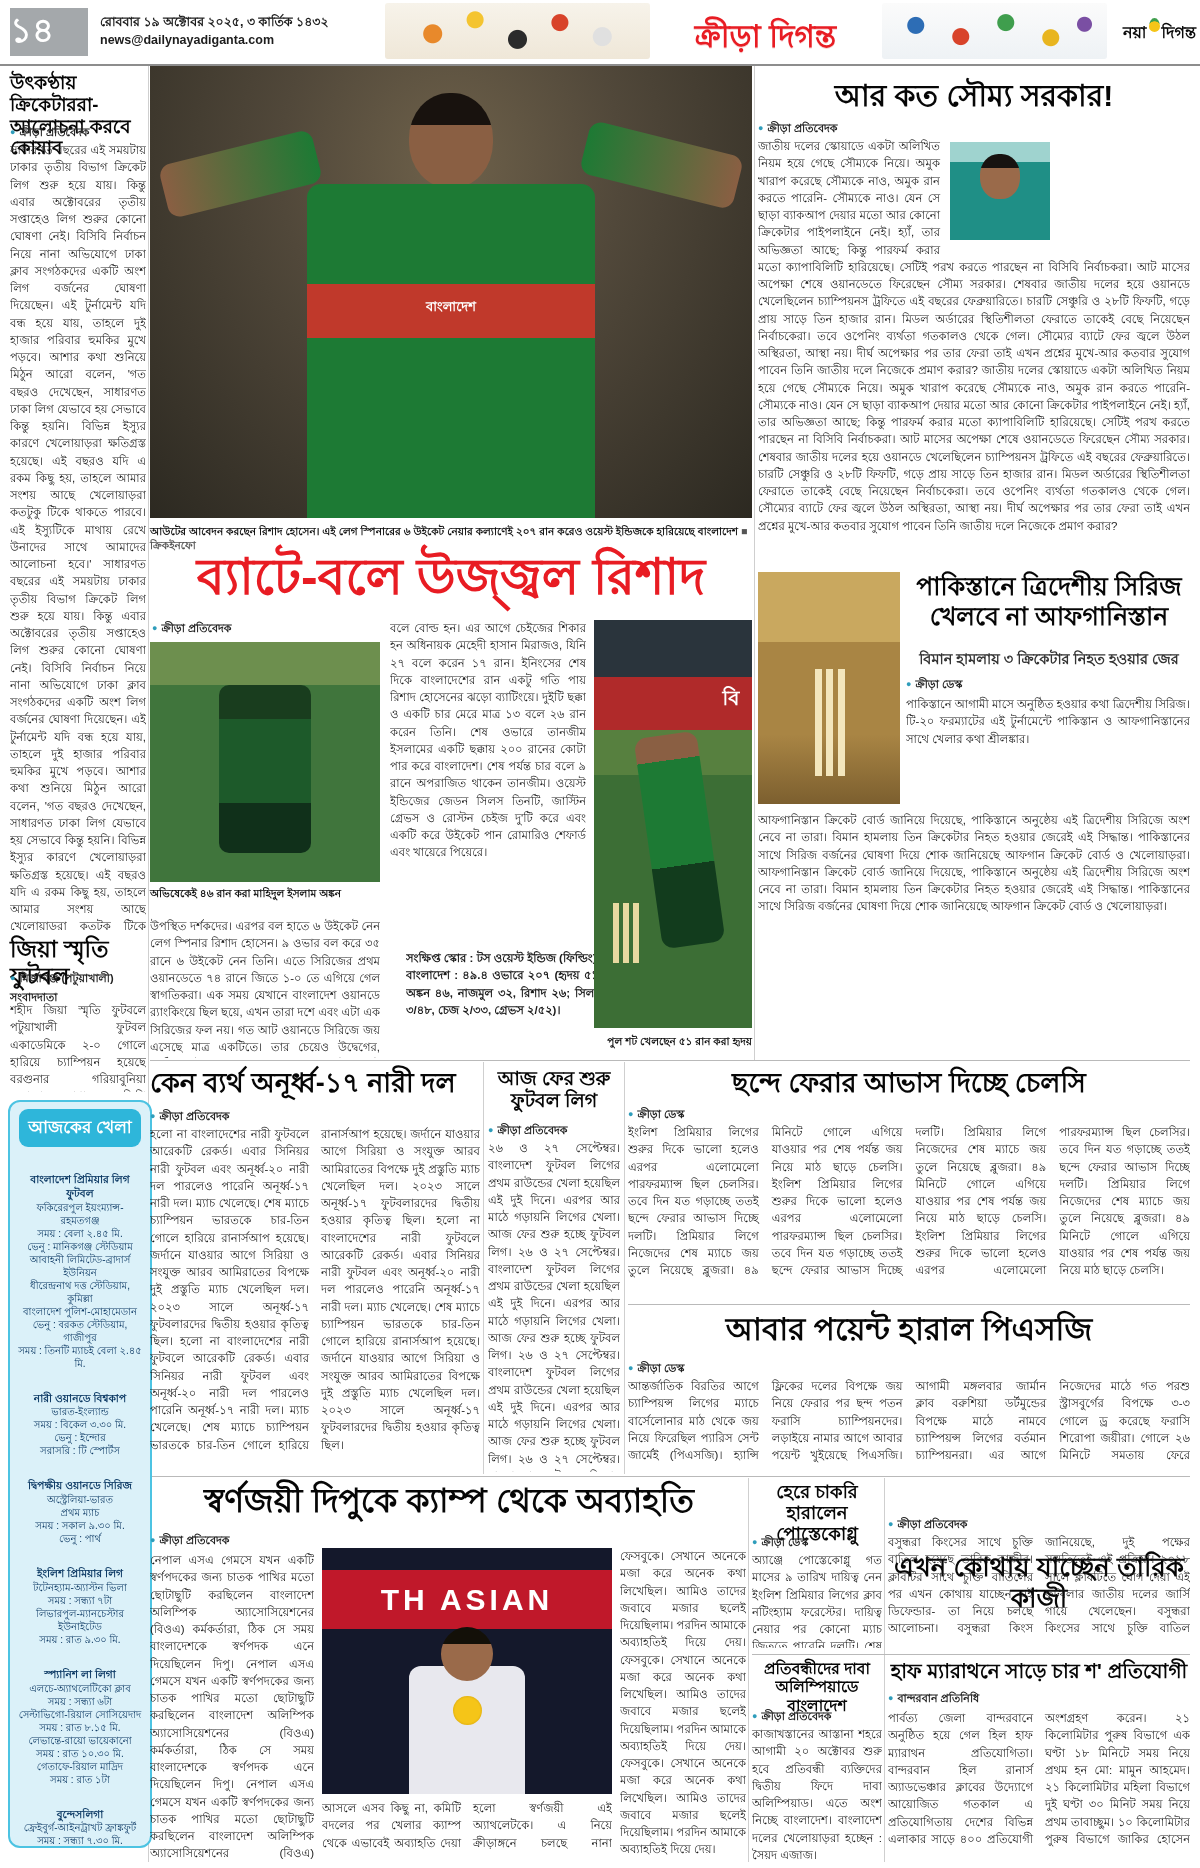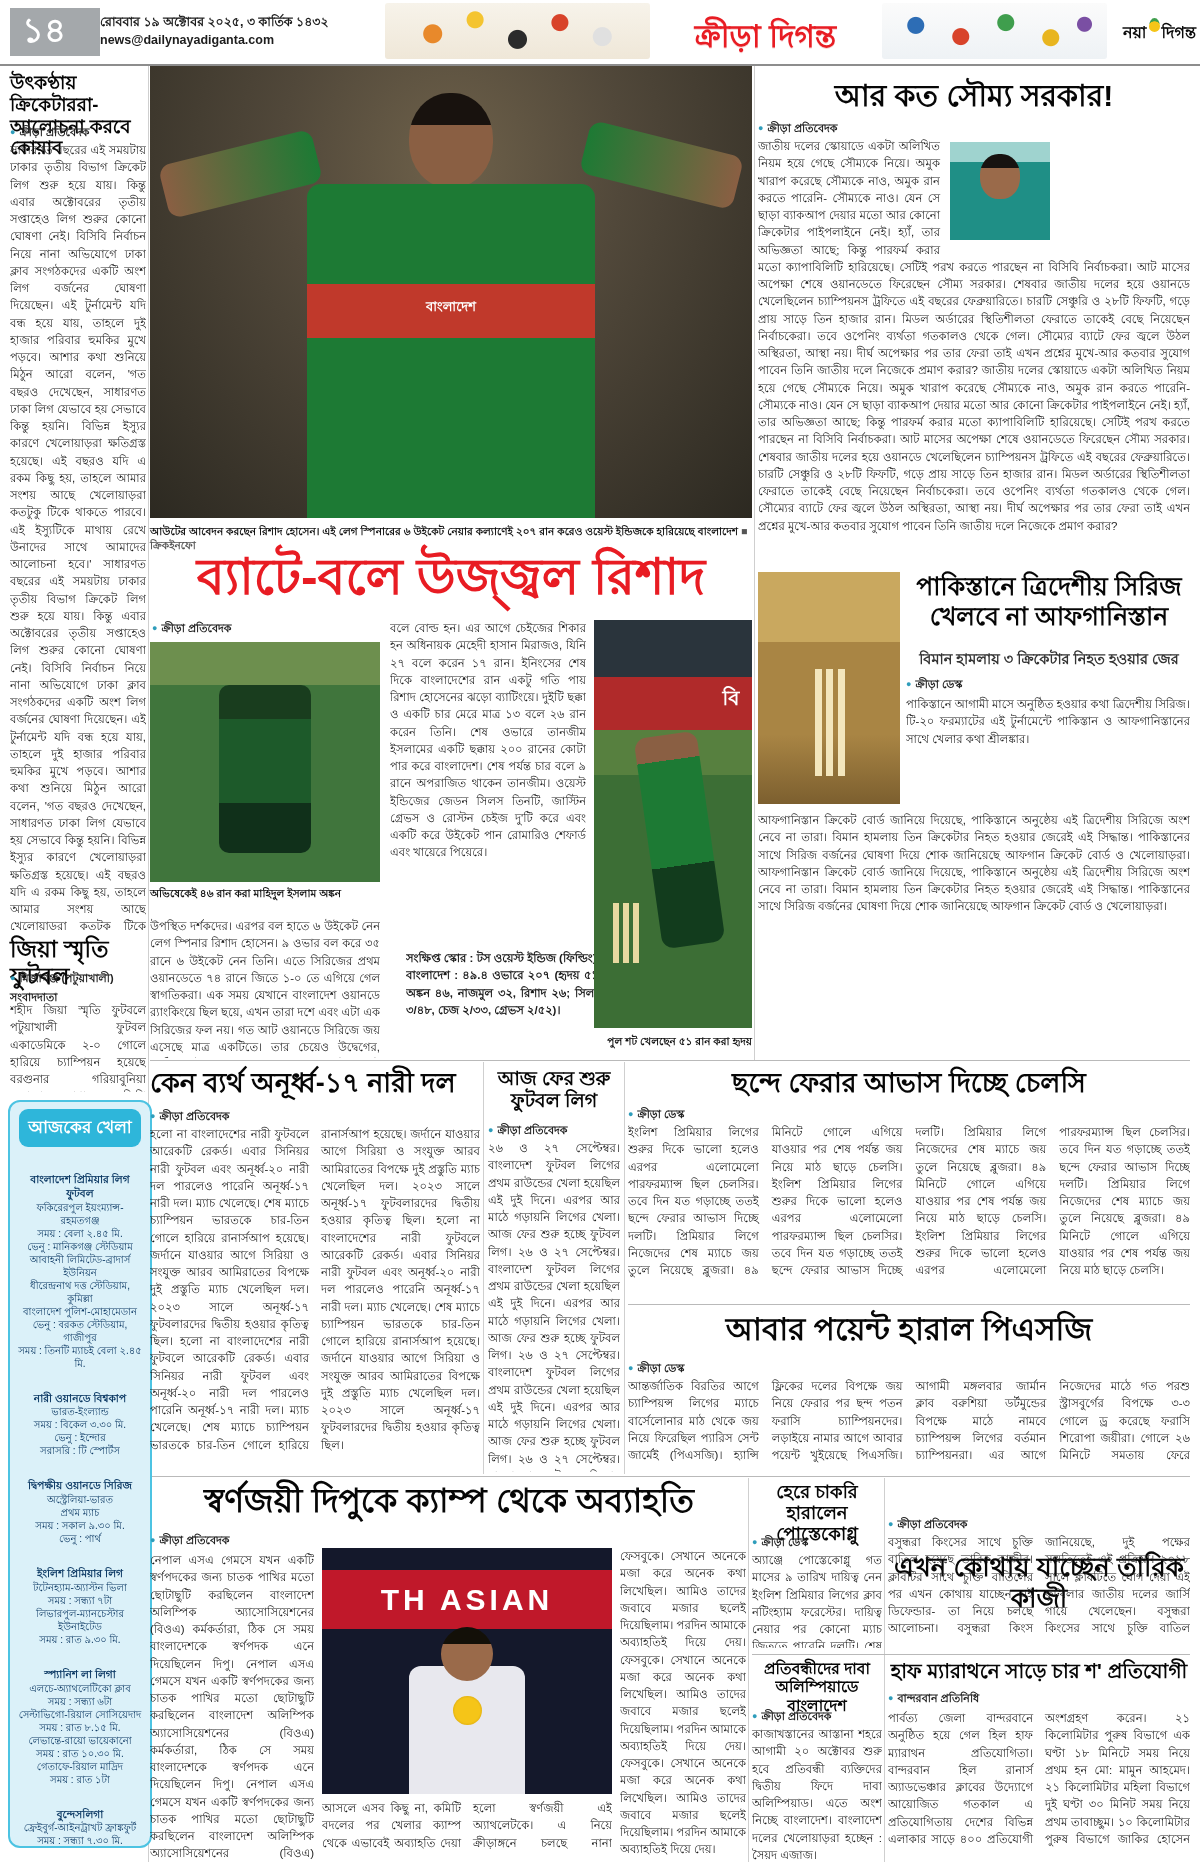--- a/index.html
+++ b/index.html
@@ -12,21 +12,21 @@
   .centered{text-align:center;}
   .byline{font-size:11px;font-weight:700;color:#222;}
   .byline .dot{color:#2f9dbb;font-size:9px;margin-right:4px;vertical-align:1px;}
   .bodytext{font-size:11.5px;line-height:1.5;text-align:justify;color:#1c1c1c;overflow:hidden;}
   .caption{font-size:10.5px;font-weight:700;color:#111;line-height:1.35;}
   .credit{color:#555;font-weight:700;}
   .cols2{column-count:2;column-gap:12px;}
   .cols4{column-count:4;column-gap:13px;}
   .score{font-weight:700;}
   
-  .pageno{background:#a4a8ab;color:#fff;font-size:34px;font-weight:700;display:flex;align-items:center;padding-left:12px;}
+  .pageno{background:#a4a8ab;color:#fff;font-size:34px;font-weight:700;display:flex;align-items:center;}
   .dateline{font-size:12.5px;font-weight:700;color:#1d1d1d;line-height:1.45;}
   .collage{border-radius:3px;}
   .collage-l{background:
      radial-gradient(circle at 18% 55%, #e8892b 0 9px, transparent 10px),
      radial-gradient(circle at 34% 30%, #f4c430 0 8px, transparent 9px),
      radial-gradient(circle at 50% 65%, #2b2b2b 0 9px, transparent 10px),
      radial-gradient(circle at 66% 35%, #d8432a 0 8px, transparent 9px),
      radial-gradient(circle at 82% 60%, #e0e0e0 0 9px, transparent 10px),
      linear-gradient(180deg,#f7f3ea,#efe7d8);}
   .collage-r{background:

